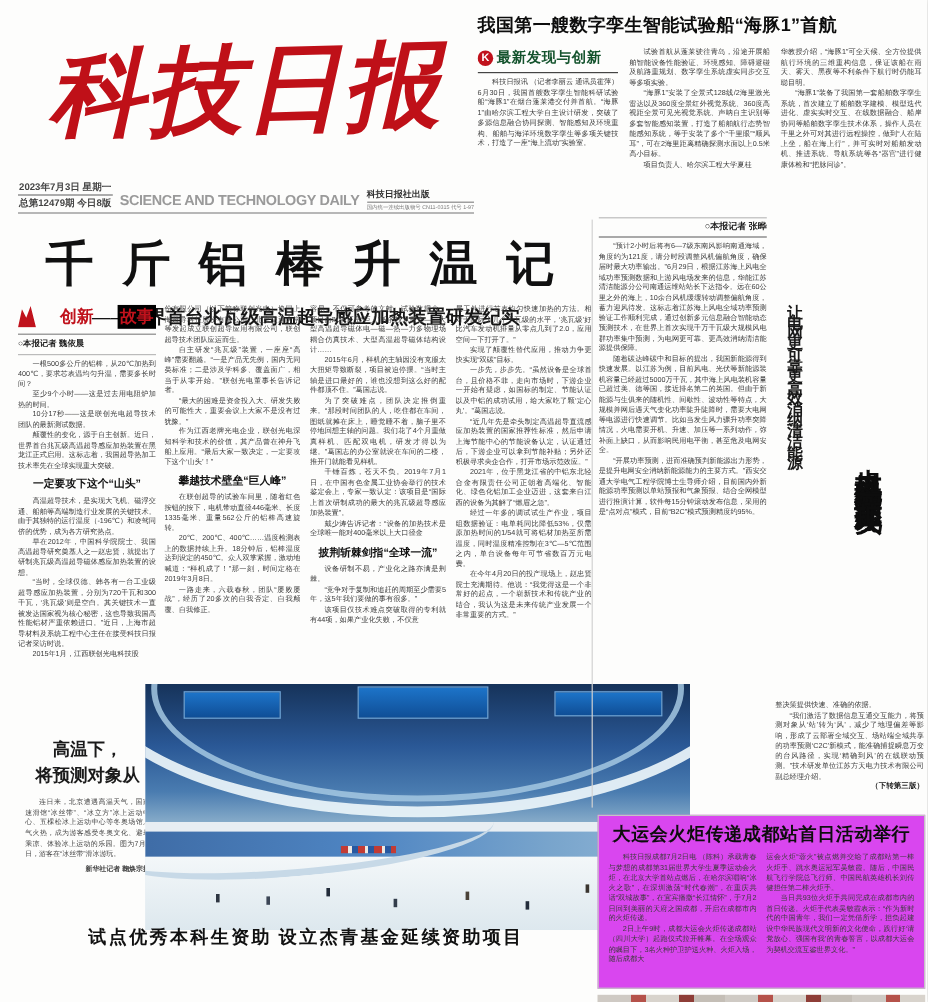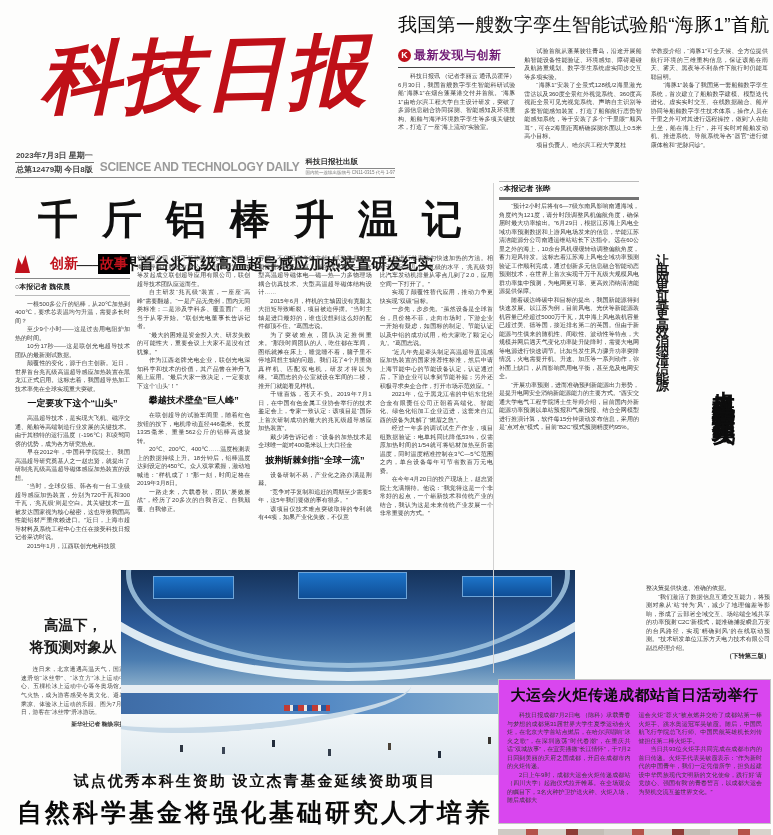--- a/index.html
+++ b/index.html
@@ -19,26 +19,26 @@
   .pub-block .p1 { font-size:7.5px; font-weight:bold; color:#333; border-bottom:1px solid #888; padding-bottom:1px; }
   .pub-block .p2 { font-size:4.5px; color:#777; padding-top:1px; white-space:nowrap; }
 
   
   .bodytxt { font-size:6px; line-height:1.42; text-align:justify; color:#3b3b3b; }
   .bodytxt p { text-indent:2em; margin:0; }
   .bodytxt p.noindent { text-indent:0; }
 
   
   .top-story { position:absolute; left:398px; top:12px; width:370px; }
-  .top-story h1 { font-size:19px; font-weight:400; color:#0d0d0d; white-space:nowrap; letter-spacing:0.3px; }
+  .top-story h1 { font-size:15px; font-weight:700; color:#0d0d0d; white-space:nowrap; letter-spacing:0.3px; }
   .ts-cols { margin-top:9px; display:flex; gap:9px; height:142px; overflow:hidden; }
   .ts-col { flex:1; }
   .badge-row { display:flex; align-items:center; gap:3px; border-bottom:1.5px solid #444; padding-bottom:3px; margin-bottom:4px; }
   .k-emblem { width:13px; height:13px; border-radius:50%; background:#c0121c; color:#fff; font-size:9px; font-weight:bold; display:flex; align-items:center; justify-content:center; flex:0 0 auto; }
-  .badge-txt { color:#701a75; font-weight:800; font-size:12px; white-space:nowrap; letter-spacing:0.5px; }
+  .badge-txt { color:#14532d; font-weight:800; font-size:12px; white-space:nowrap; letter-spacing:0.5px; }
 
   
   .main-hl { position:absolute; left:15px; top:192px; width:480px; text-align:center; }
   .main-hl h1 { font-family:"Liberation Serif","DejaVu Serif",serif; font-size:40px; font-weight:900; color:#101010; letter-spacing:24px; padding-left:14px; white-space:nowrap; }
   .main-hl h2 { font-family:"Liberation Serif","DejaVu Serif",serif; font-size:15.5px; font-weight:bold; color:#151515; margin-top:7px; white-space:nowrap; }
 
   
   .col1 { position:absolute; left:15px; top:254px; width:115px; height:354px; overflow:hidden; }
   .cols234 { position:absolute; left:137px; top:254px; width:356px; height:314px; display:flex; gap:8px; overflow:hidden; }
   .mcol { flex:1; overflow:hidden; }
@@ -64,21 +64,21 @@
   .ph-s1 { left:7%; top:3%; width:18%; height:11%; }
   .ph-s2 { left:39%; top:1%; width:24%; height:13%; }
   .ph-s3 { right:5%; top:3%; width:20%; height:10%; }
   .ph-wall { position:absolute; left:0; bottom:30%; width:100%; height:10%; background:linear-gradient(90deg,#2c5e9e,#3d79bd 40%,#6d9dc8 75%,#8cb3d6); opacity:.9; }
   .ph-ads { position:absolute; bottom:31%; left:36%; width:46px; height:6px; background:repeating-linear-gradient(90deg,#c23b34 0 6px,#ece8e2 6px 9px,#2758a0 9px 14px); }
   .ph-ice { position:absolute; bottom:0; left:0; right:0; height:30%; background:linear-gradient(180deg,#f3f7f9,#dde8ee); }
   .ph-track { position:absolute; left:-8%; bottom:22%; width:72%; height:30%; border-radius:50%; border-bottom:6px solid #c7d9e7; transform:rotate(-5deg); }
   .ph-skaters { position:absolute; bottom:11%; left:13%; width:3px; height:7px; background:#2e3642; box-shadow:42px 2px 0 #3c4656,92px -5px 0 #222c3a,148px 4px 0 #333d4b,208px -2px 0 #4a4238,258px 6px 0 #232d3b,308px -8px 0 #3a3530,352px 3px 0 #25303e; }
 
   
-  .wind-byline { position:absolute; left:499px; top:181px; width:140px; font-size:7.5px; font-weight:bold; color:#222; text-align:left; border-top:1px solid #bbb; border-bottom:3px solid #737373; padding:2px 0 3px; }
+  .wind-byline { position:absolute; left:499px; top:181px; width:140px; font-size:7.5px; font-weight:bold; color:#222; text-align:right; border-top:1px solid #bbb; border-bottom:1px solid #737373; padding:2px 0 3px; }
   .wind-body { position:absolute; left:499px; top:202px; width:140px; height:460px; overflow:hidden; }
   .v-sub { position:absolute; left:647px; top:243px; width:24px; height:318px; writing-mode:vertical-rl; text-orientation:upright; font-family:"Liberation Serif","DejaVu Serif",serif; font-size:13px; font-weight:600; letter-spacing:9px; color:#1a1a1a; }
   .v-hl { position:absolute; left:680px; top:190px; width:60px; height:398px; writing-mode:vertical-rl; text-orientation:upright; font-size:23px; font-weight:900; letter-spacing:2px; color:#0d0d0d; display:flex; justify-content:center; }
   .wind-cont { position:absolute; left:646px; top:584px; width:124px; height:92px; overflow:hidden; }
   .jump { text-align:right; font-weight:bold; font-size:6.3px; color:#222; text-indent:0 !important; }
   .v-rule { position:absolute; left:493px; top:183px; width:1px; height:490px; background:#d2d2d2; }
 
   
   .torch { position:absolute; left:498px; top:679px; width:273px; height:145px; border:1px solid #c4c4c4; padding:6px 8px; background:#d946ef; }
   .torch h1 { font-size:15px; font-weight:900; color:#0d0d0d; text-align:center; white-space:nowrap; letter-spacing:0.5px; }
@@ -235,16 +235,15 @@
       <div class="t-col bodytxt">
         <p class="noindent">运会火炬“蓉火”被点燃并交给了成都站第一棒火炬手、跳水奥运冠军吴敏霞。随后，中国民航飞行学院总飞行师、中国民航英雄机长刘传健担任第二棒火炬手。</p>
         <p>当日共93位火炬手共同完成在成都市内的首日传递。火炬手代表吴敏霞表示：“作为新时代的中国青年，我们一定凭借所学，担负起建设中华民族现代文明新的文化使命，践行好‘请党放心、强国有我’的青春誓言，以成都大运会为契机交流互鉴世界文化。”</p>
       </div>
     </div>
   </div>
   <div class="t-strip"></div>
 
   <div class="bottom-left">
     <div class="kicker">试点优秀本科生资助 设立杰青基金延续资助项目</div>
-    <div class="big-hl">自然科学基金将强化基础研究人才培养</div>
   </div>
 
 </div>
 
 </body></html>

